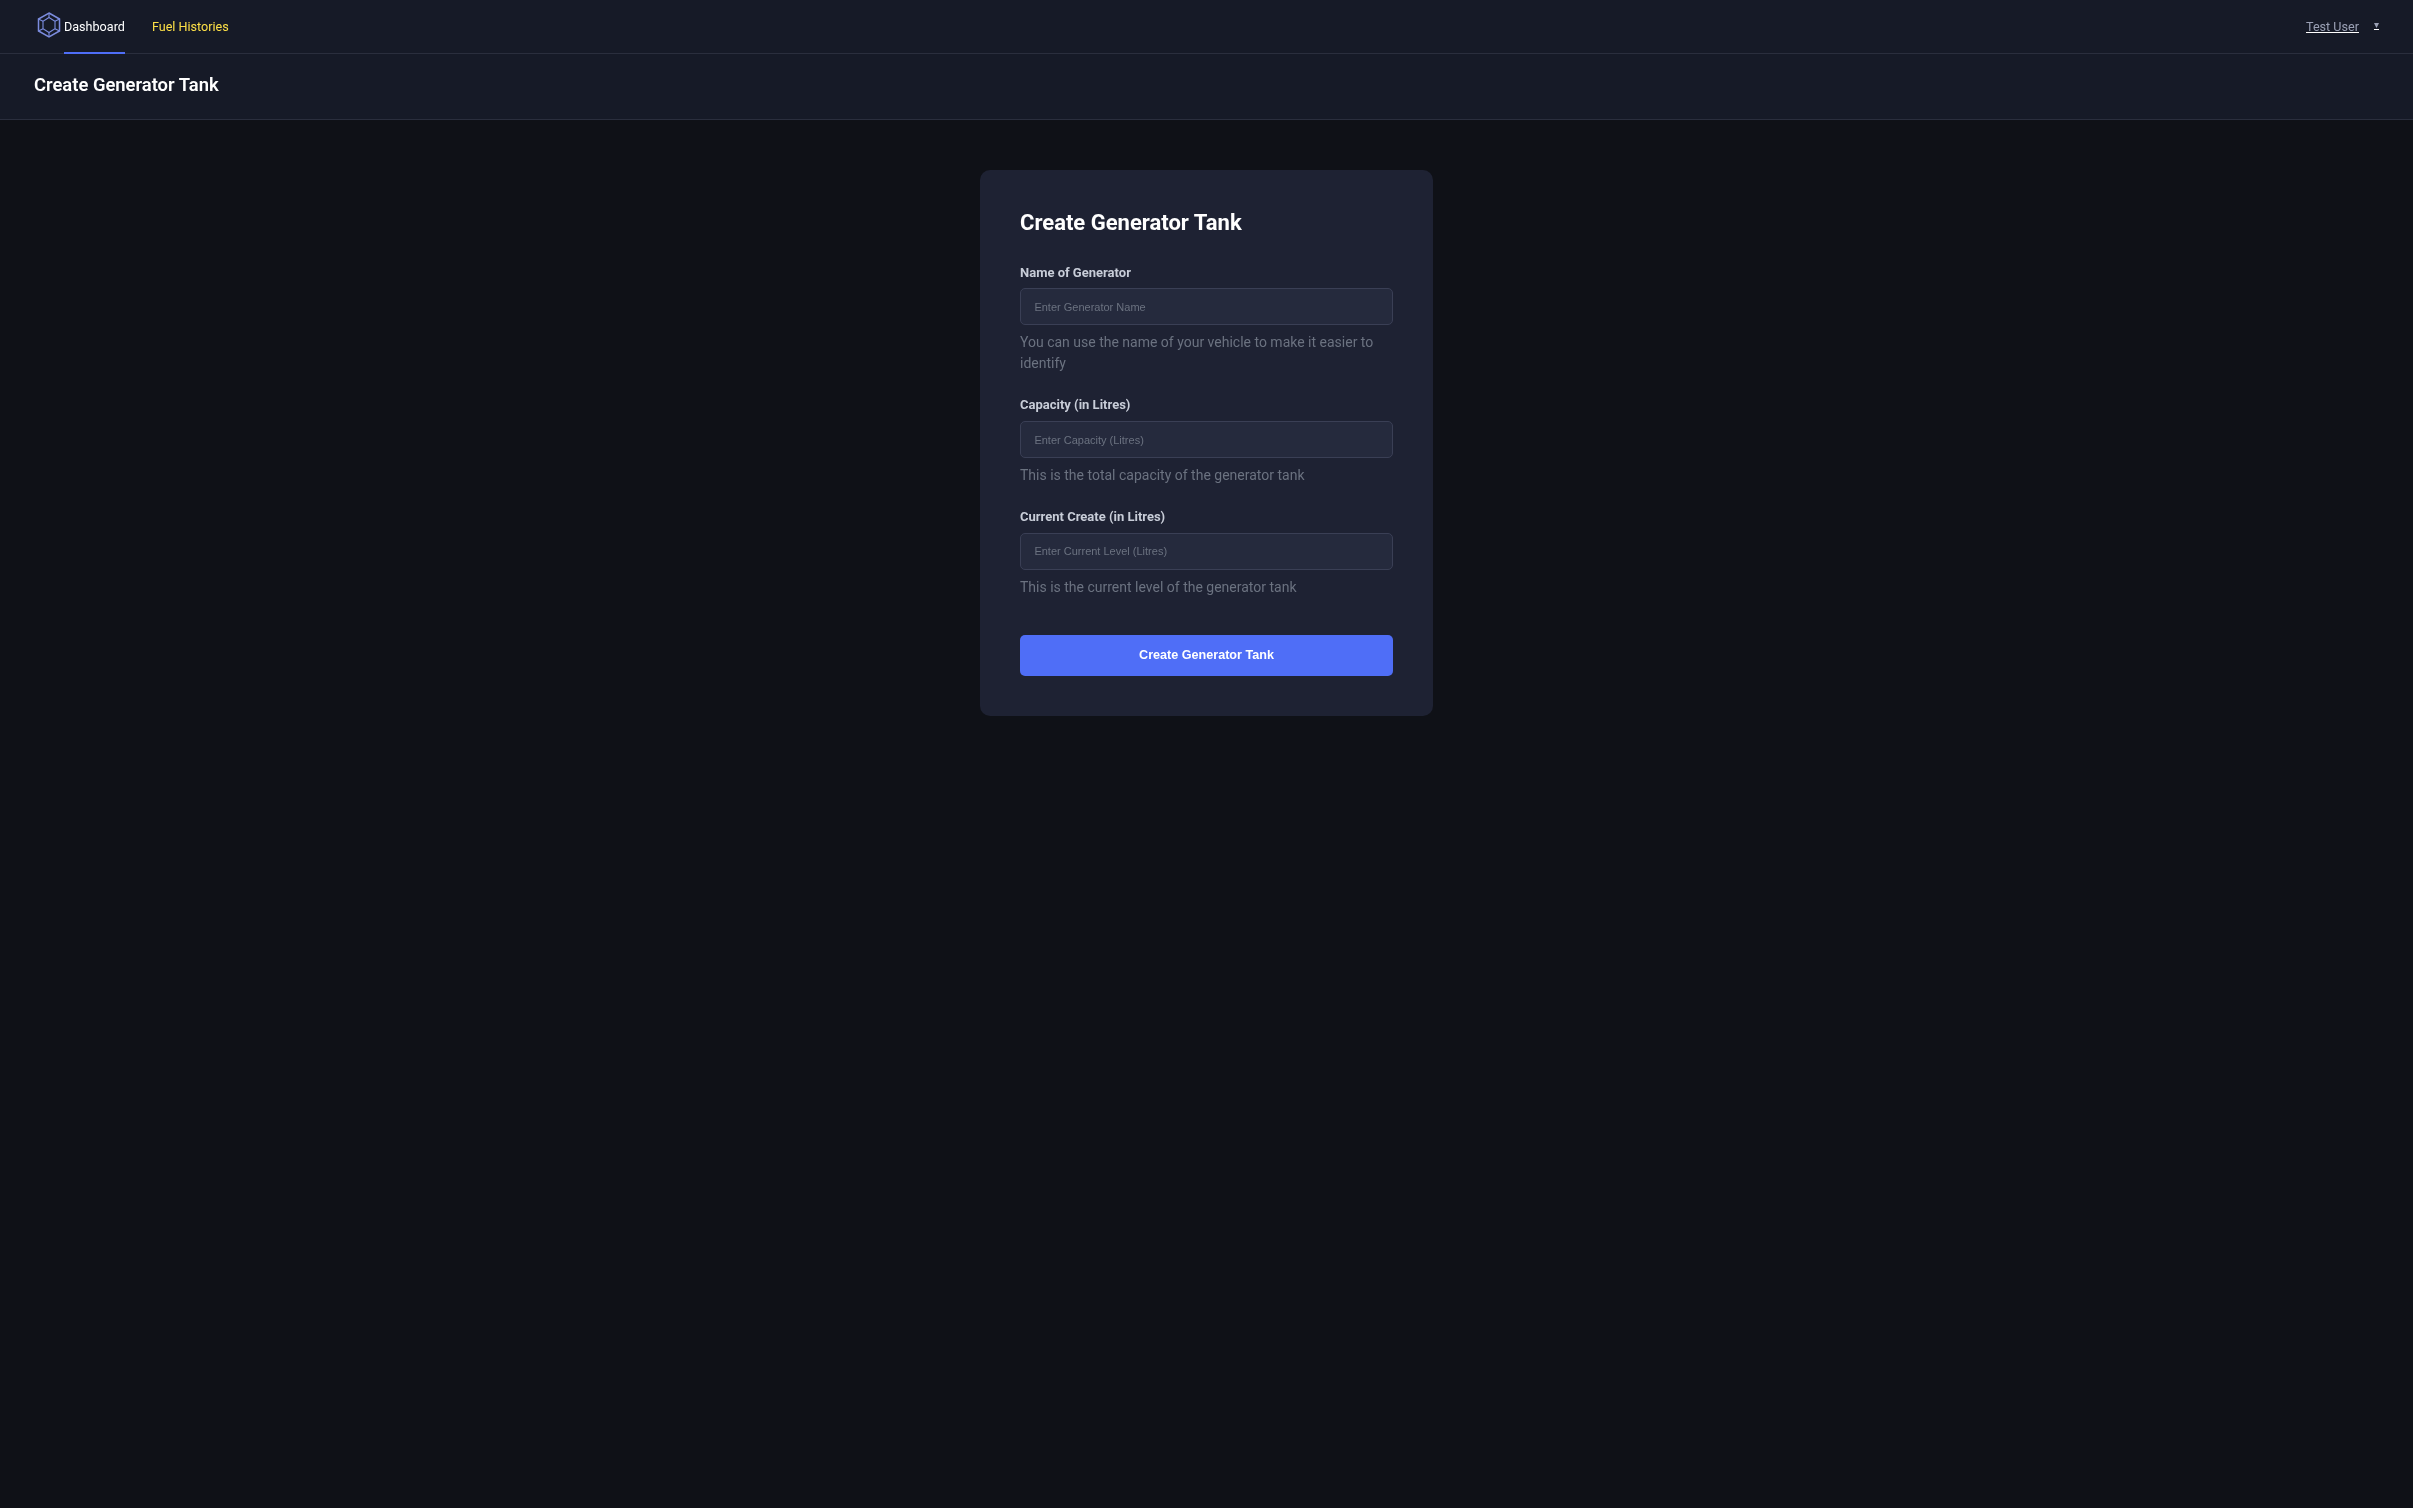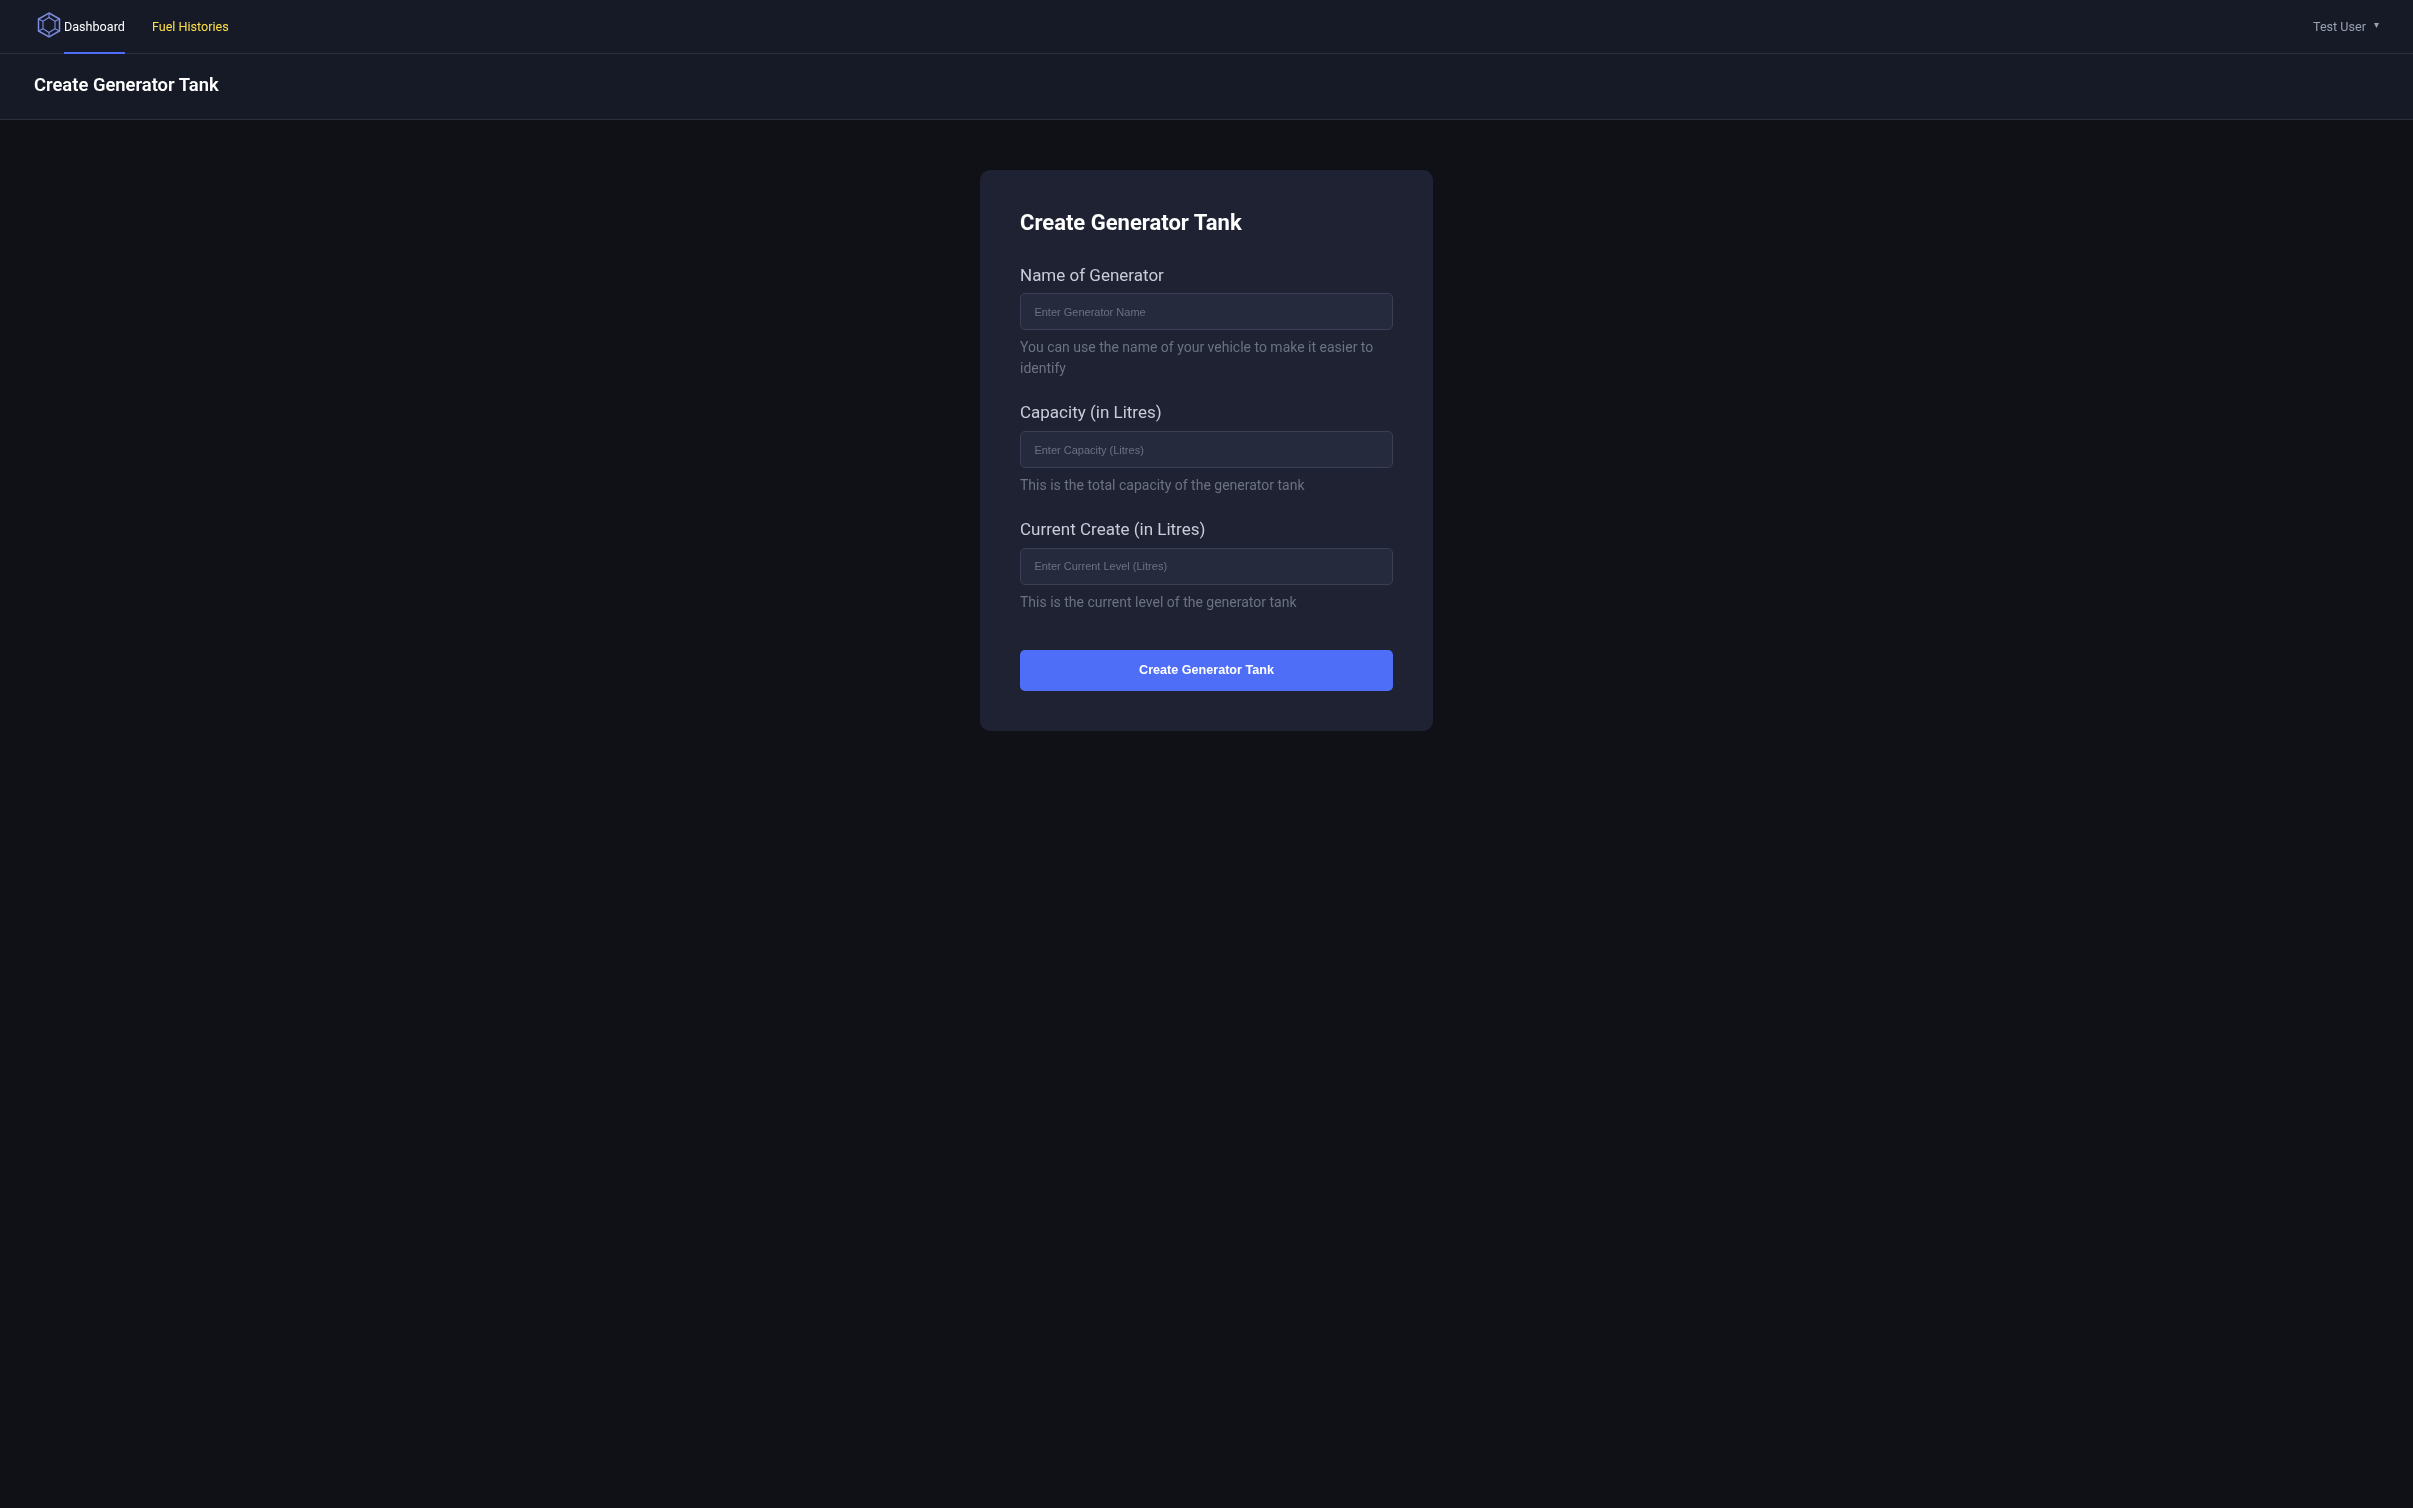--- a/index.html
+++ b/index.html
@@ -58,22 +58,23 @@
       position: absolute;
       bottom: 0;
       left: 0;
       right: 0;
       height: 1.7px;
       background-color: #4f6ef7;
     }
 
     .navbar-right {
       display: flex;
-      gap: 8px;
+      gap: 15px;
       cursor: pointer;
+      text-decoration: underline;
     }
 
     .user-name {
       color: #9aa0b4;
       font-size: 12.6px;
     }
 
     .chevron-icon {
       color: #9aa0b4;
       font-size: 10px;
@@ -117,22 +118,22 @@
       color: #ffffff;
       margin-bottom: 30px;
     }
 
     .form-group {
       margin-bottom: 23.5px;
     }
 
     .form-label {
       display: block;
-      font-size: 17px;
-      font-weight: 400;
+      font-size: 13px;
+      font-weight: 700;
       color: #c8cdd8;
       margin-bottom: 8.4px;
     }
 
     .form-input {
       width: 100%;
       background-color: #252a3d;
       border: 0.8px solid #3a3f55;
       border-radius: 5px;
       padding: 11.7px 13.4px;

